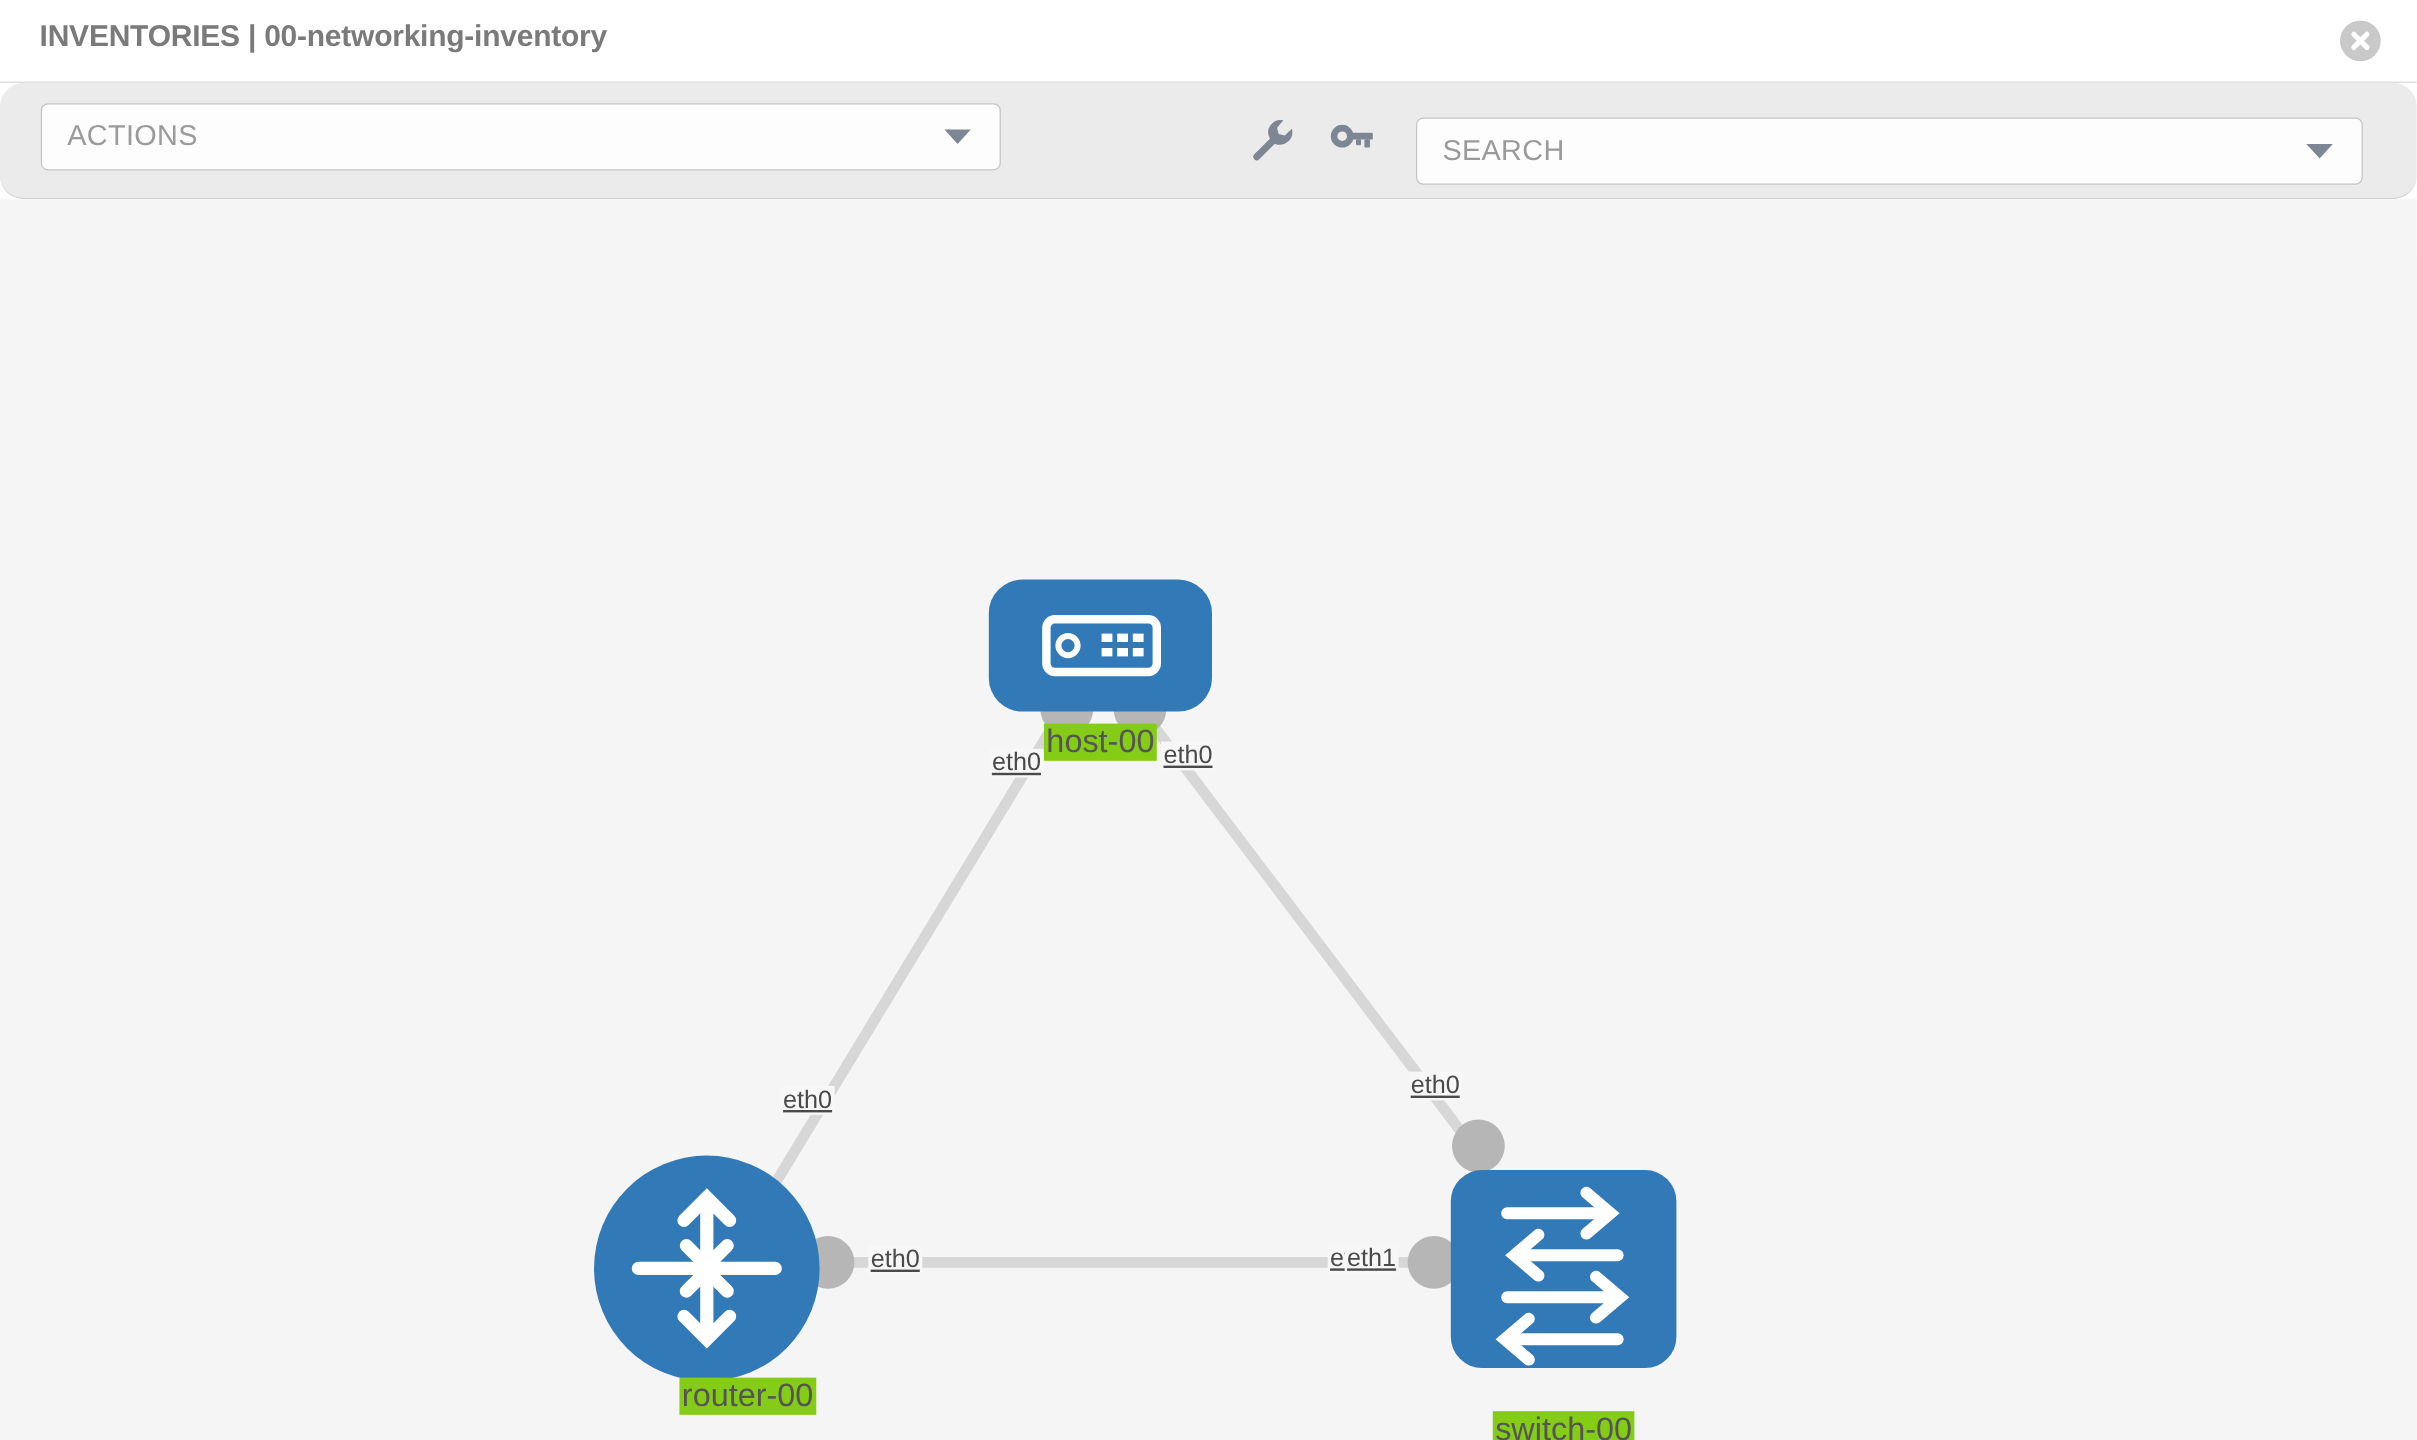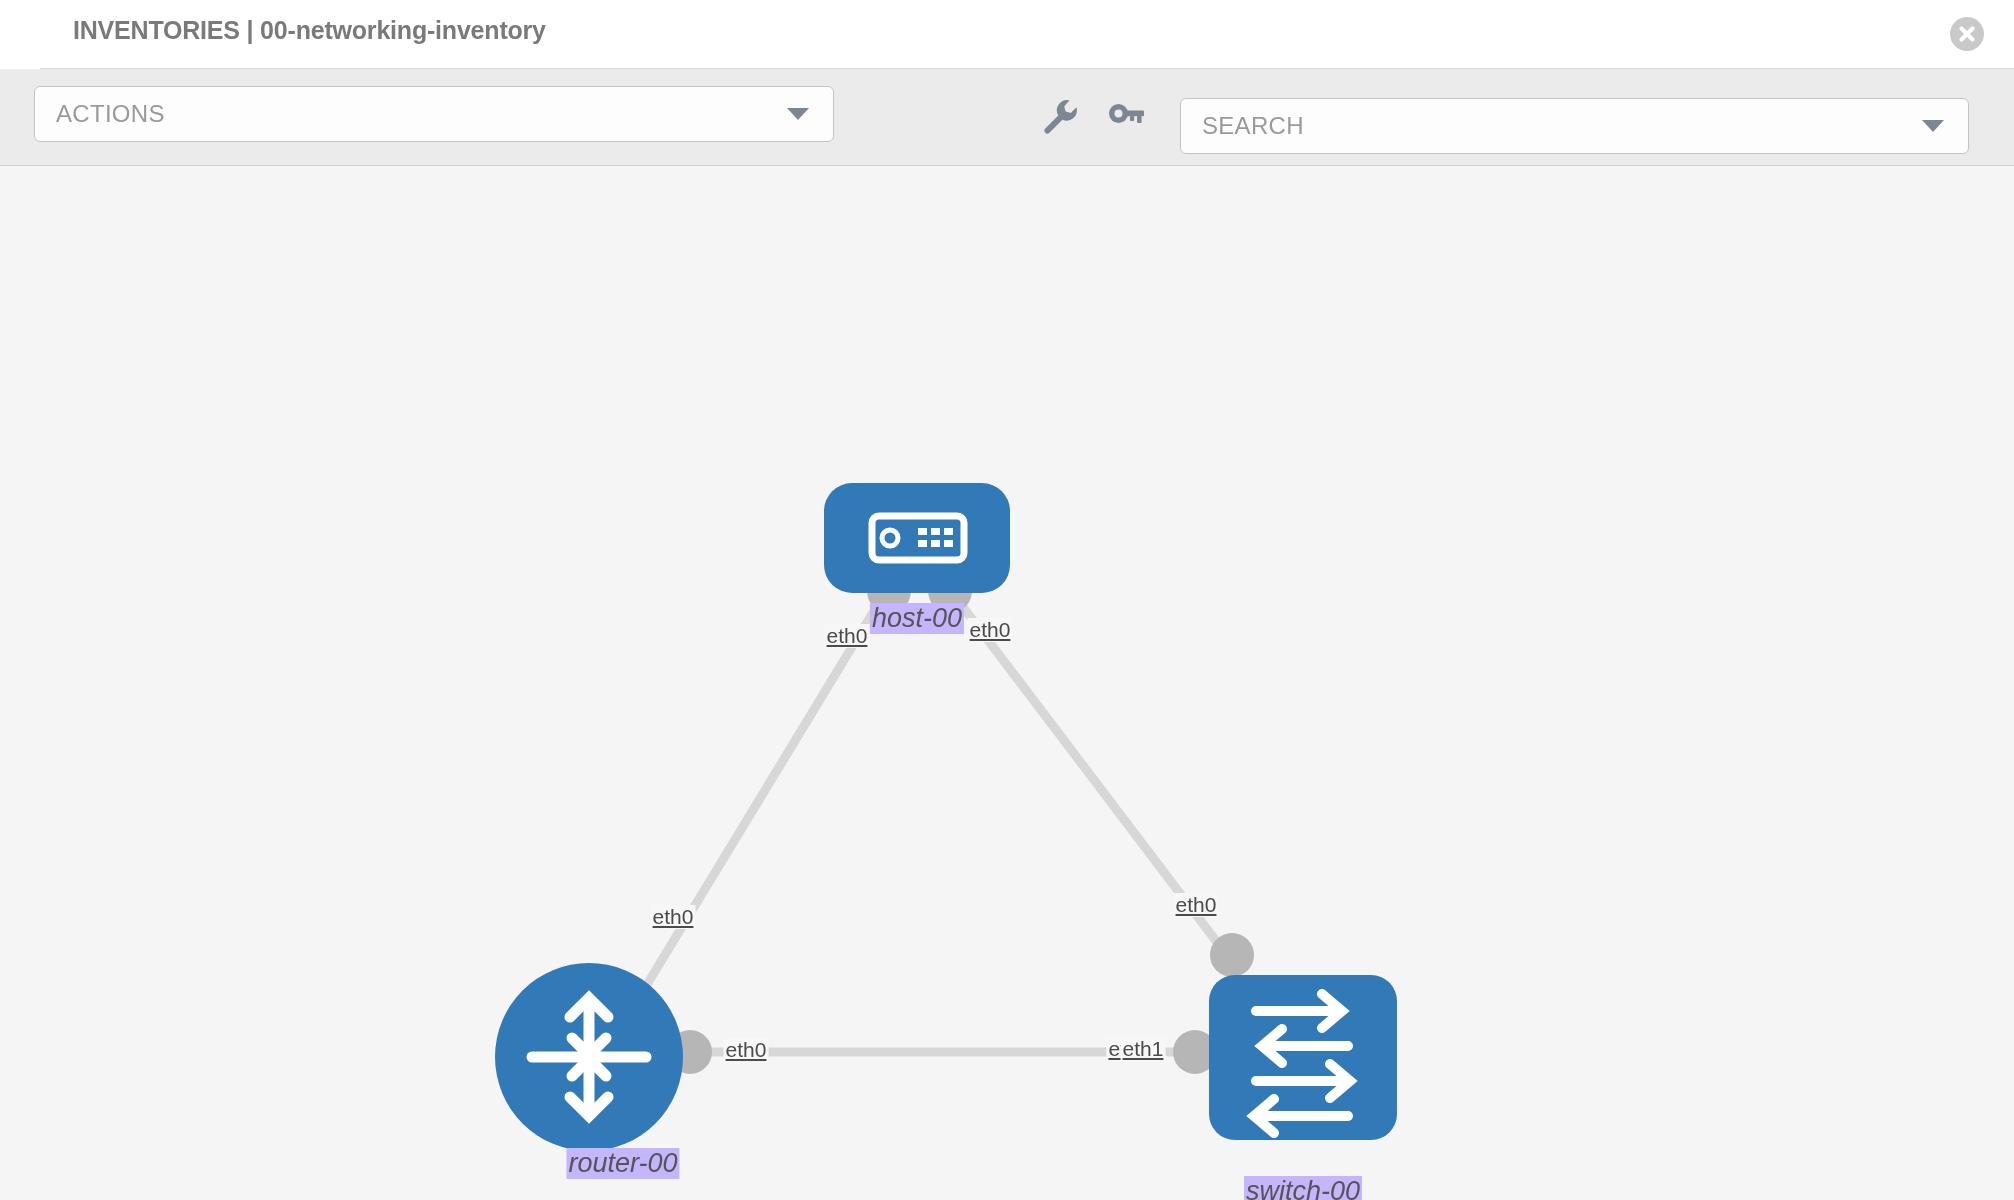--- a/index.html
+++ b/index.html
@@ -10,21 +10,20 @@
     background: #ffffff;
     font-family: "Liberation Sans", sans-serif;
   }
 
   
   #header {
     position: relative;
     height: 69px;
     background: #ffffff;
     border-bottom: 1px solid #d7d7d7;
-    margin-left: 40px;
   }
   #page-title {
     position: absolute;
     left: 33px; top: 16px;
     font-size: 25px;
     font-weight: bold;
     color: #7a7a7a;
     letter-spacing: -0.2px;
     white-space: nowrap;
   }
@@ -34,20 +33,21 @@
     width: 34px; height: 34px;
     cursor: pointer;
   }
 
   
   #toolbar {
     position: relative;
     height: 97px;
     background: #ebebeb;
     border-bottom: 1px solid #cfcfcf;
+    border-radius: 20px;
   }
   .field {
     position: absolute;
     top: 17px;
     height: 56px;
     background: #fdfdfd;
     border: 1px solid #c4c4c4;
     border-radius: 6px;
   }
   #actions-select { left: 34px; width: 800px; }
@@ -86,25 +86,24 @@
     height: 1040px;
     background: #f5f5f5;
     overflow: hidden;
   }
   #topology { position: absolute; left: 0; top: 0; }
 
   .node-label {
     position: absolute;
     font-size: 27px;
     color: #555555;
-    background: #c4b5fd;
+    background: #84cc16;
     white-space: nowrap;
     transform: translate(-50%, 0);
     padding: 0 2px;
-    font-style: italic;
   }
   .edge-label {
     position: absolute;
     font-size: 21px;
     color: #4a4a4a;
     background: #f7f7f7;
     white-space: nowrap;
     transform: translate(-50%, -50%);
     padding: 0 2px;
     text-decoration: underline;

